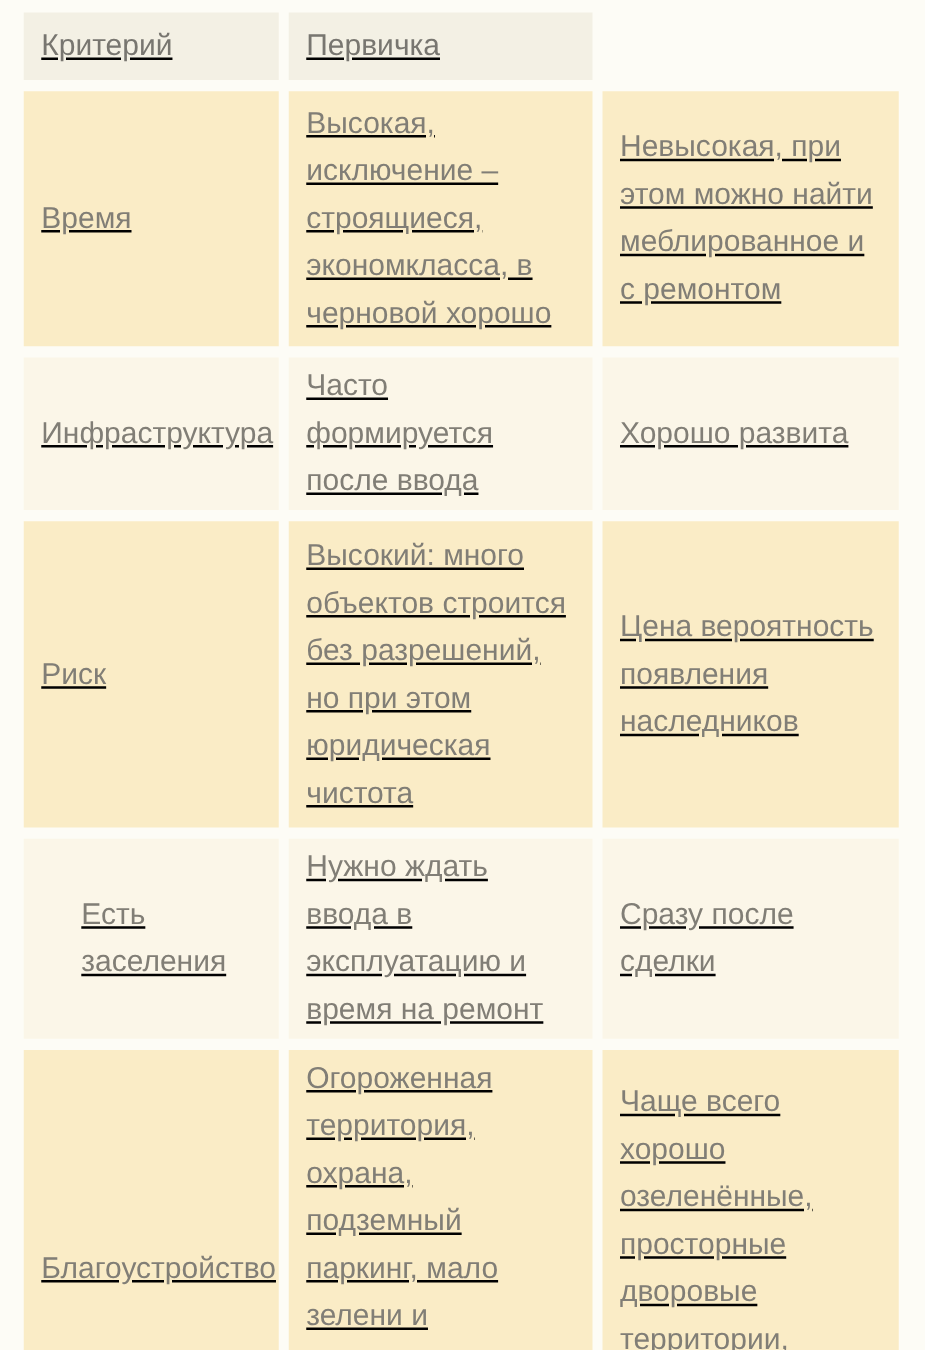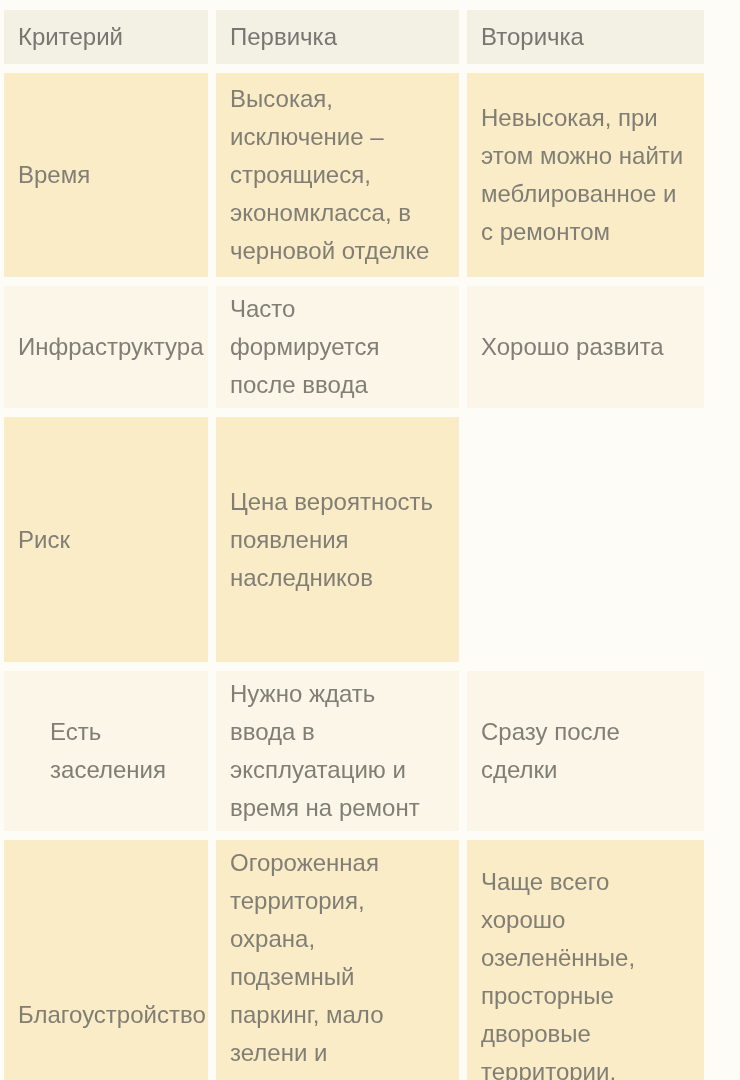--- a/index.html
+++ b/index.html
@@ -13,22 +13,23 @@
   * { margin: 0; padding: 0; box-sizing: border-box; }
   html, body {
     width: 740px;
     background: var(--page-bg);
     font-family: "Liberation Sans", sans-serif;
   }
   .page {
     width: 720px;
     height: 1080px;
     background: var(--page-bg);
-    padding: 10px 0 0 4px;
+    padding: 10px 0 0 19px;
     overflow: hidden;
+    text-decoration: underline;
   }
   .trow {
     display: grid;
     grid-template-columns: 204px 243px 237px;
     column-gap: 8px;
     width: 700px;
   }
   .thead + .trow { margin-top: 5px; }
   .trow + .trow { margin-top: 9px; }
   .cell {
@@ -58,47 +59,47 @@
 <body>
 
 <div class="page">
   <div class="comparison-table">
 
     <div class="trow thead">
       <div class="cell criterion"><span>Критерий</span></div>
       <div class="cell">
           <span>Первичка</span>
         </div>
-      <div class="cell">
-          <span>Вторичка</span>
-        </div>
     </div>
 
     <div class="trow odd r1">
       <div class="cell criterion"><span>Время</span></div>
       <div class="cell">
-          <span>Высокая, исключение – строящиеся, экономкласса, в черновой отделке</span>
+          <span>Высокая, исключение – строящиеся, экономкласса, в черновой хорошо</span>
         </div>
       <div class="cell">
           <span>Невысокая, при этом можно найти меблированное и с ремонтом</span>
         </div>
     </div>
 
     <div class="trow even r2">
       <div class="cell criterion"><span>Инфраструктура</span></div>
       <div class="cell">
           <span>Часто формируется после ввода</span>
         </div>
       <div class="cell">
           <span>Хорошо развита</span>
         </div>
     </div>
 
     <div class="trow odd r3">
       <div class="cell criterion"><span>Риск</span></div>
+      <div class="cell">
+          <span>Высокий: много объектов строится без разрешений, но при этом юридическая чистота</span>
+        </div>
       <div class="cell">
           <span>Цена вероятность появления наследников</span>
         </div>
     </div>
 
     <div class="trow even r4">
       <div class="cell criterion"><span>Есть
 заселения</span></div>
       <div class="cell">
           <span>Нужно ждать ввода в эксплуатацию и время на ремонт</span>

